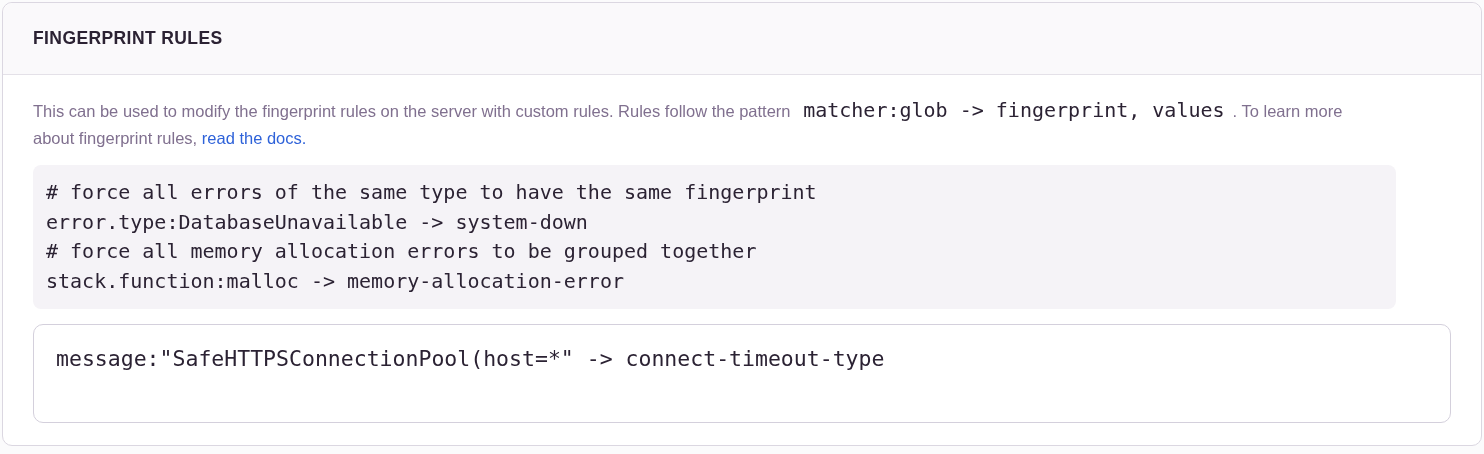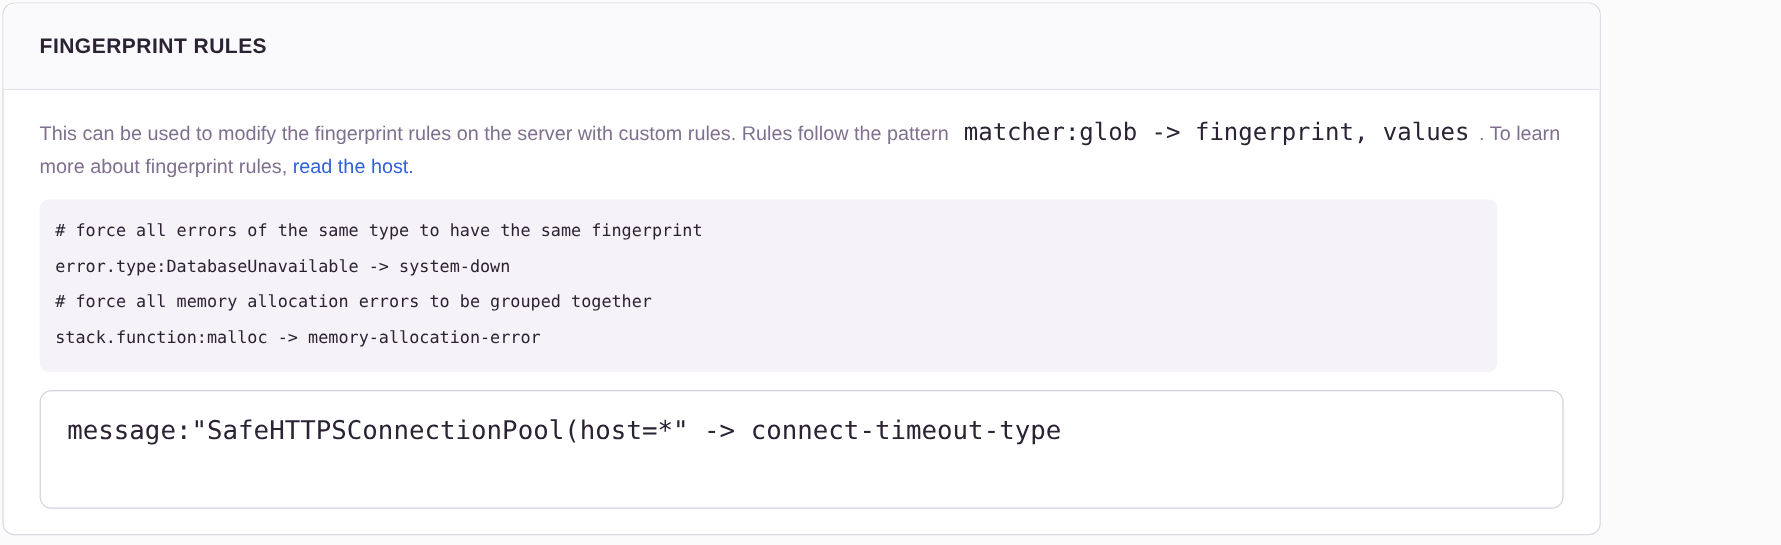--- a/index.html
+++ b/index.html
@@ -11,21 +11,21 @@
   }
   .page {
     width: 1484px;
     height: 454px;
     position: relative;
   }
   .panel {
     position: absolute;
     left: 2px;
     top: 2px;
-    width: 1332px;
+    width: 1480px;
     height: 444px;
     background: #ffffff;
     border: 1px solid #dbd7e1;
     border-radius: 10px;
   }
   .panel-header {
     height: 72px;
     background: #faf9fb;
     border-bottom: 1px solid #e4e1e8;
     border-radius: 10px 10px 0 0;
@@ -61,21 +61,21 @@
     color: #2e62d9;
     text-decoration: none;
     cursor: pointer;
   }
   .example-block {
     margin: 13px 55px 15px 0;
     background: #f5f3f7;
     border-radius: 8px;
     padding: 13px 16px 13px 13px;
     font-family: "DejaVu Sans Mono", monospace;
-    font-size: 14px;
+    font-size: 20px;
     line-height: 29.5px;
     color: #2b2233;
     white-space: pre;
     overflow: hidden;
   }
   .editor-textarea {
     display: block;
     width: 100%;
     height: 99px;
     border: 1px solid #d4d0dc;
@@ -100,21 +100,21 @@
 
     <div class="panel-header">
       <h2 class="panel-title">FINGERPRINT RULES</h2>
     </div>
 
     <div class="panel-body">
 
       <p class="description">
         <span>This can be used to modify the fingerprint rules on the server with custom rules. Rules follow the pattern</span>
         <code class="inline-code">matcher:glob -&gt; fingerprint, values</code><span>. To learn more about fingerprint rules,</span>
-        <a class="docs-link">read the host.</a>
+        <a class="docs-link">read the docs.</a>
       </p>
 
       <pre class="example-block"># force all errors of the same type to have the same fingerprint
 error.type:DatabaseUnavailable -&gt; system-down
 # force all memory allocation errors to be grouped together
 stack.function:malloc -&gt; memory-allocation-error</pre>
 
       <textarea class="editor-textarea" spellcheck="false" style="">message:"SafeHTTPSConnectionPool(host=*" -&gt; connect-timeout-type</textarea>
 
     </div>

